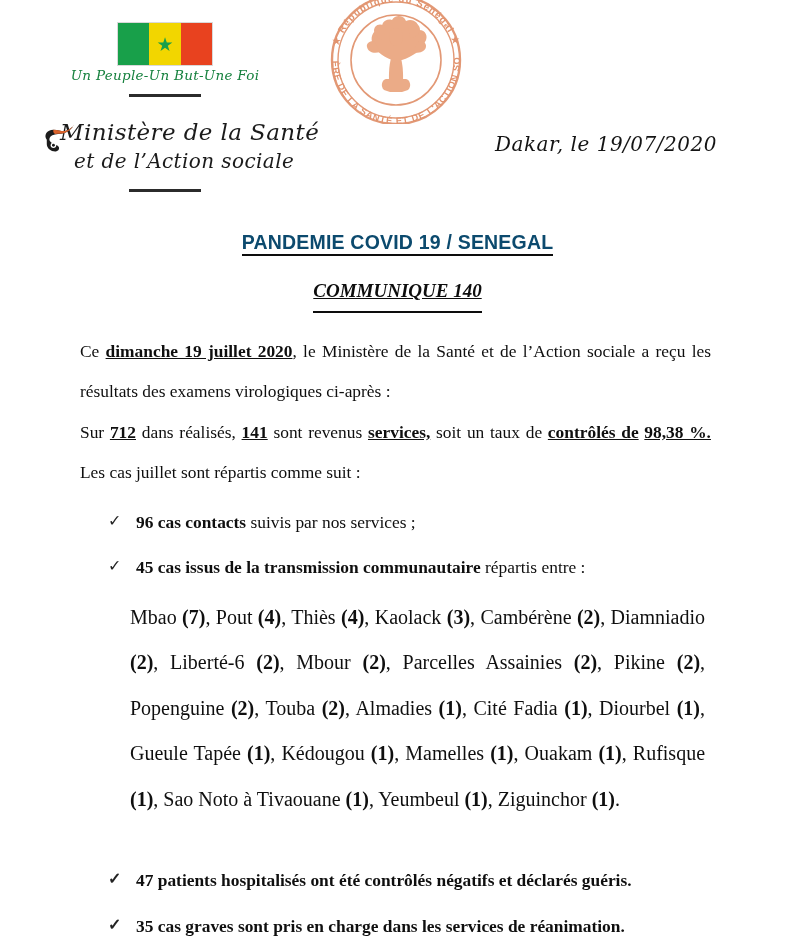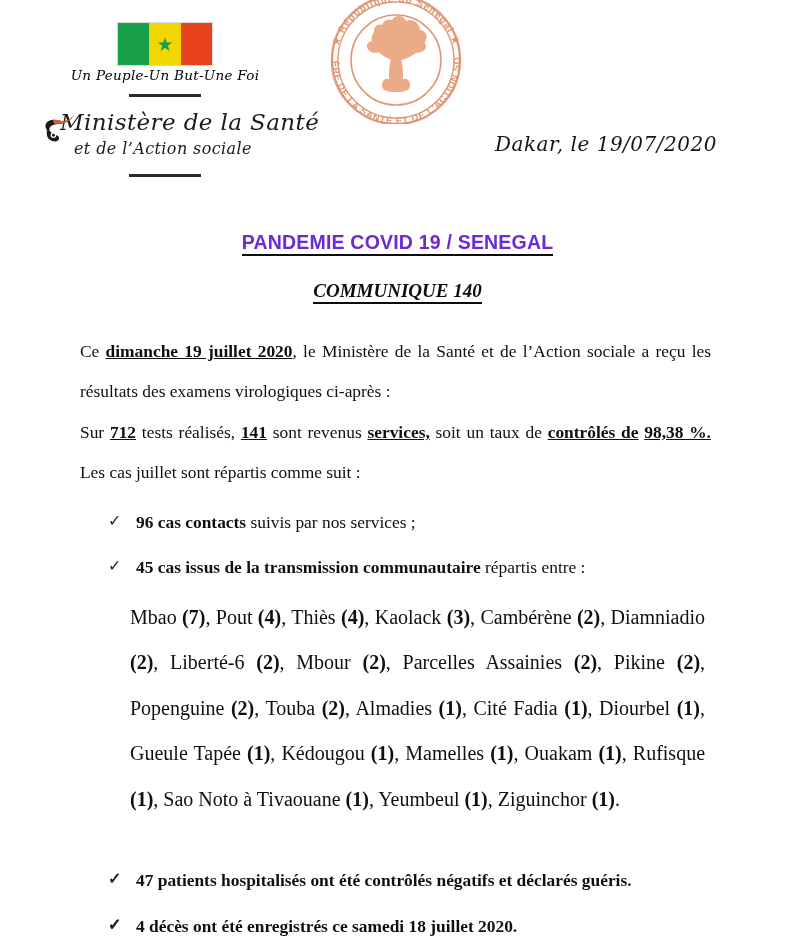--- a/index.html
+++ b/index.html
@@ -53,49 +53,49 @@
     font-weight: bold;
     font-size: 11.5px;
     letter-spacing: 0.2px;
     margin-top: 4px;
     color: #1a1a1a;
   }
   .motto {
     font-family: "DejaVu Serif", "Liberation Serif", serif;
     font-style: italic;
     font-size: 13.5px;
-    color: #000000;
+    color: #15803d;
     margin-top: 1px;
     letter-spacing: 0.3px;
   }
 
   .rule {
     width: 72px;
     height: 3px;
     background: #2b2b2b;
     margin: 11px auto 0 auto;
   }
   .rule.second { margin-top: 14px; }
 
   .ministry-block {
     position: relative;
-    margin-top: 10px;
+    margin-top: 20px;
     text-align: left;
     padding-left: 14px;
   }
   .ministry-line {
     font-family: "DejaVu Serif", "Liberation Serif", serif;
     font-style: italic;
     font-size: 23px;
     color: #1b1b1b;
     line-height: 1.35;
     letter-spacing: 0.4px;
   }
   .ministry-line.one { padding-left: 46px; }
-  .ministry-line.two { padding-left: 60px; font-size: 16px; }
+  .ministry-line.two { padding-left: 60px; font-size: 20px; }
 
   .snake-emblem {
     position: absolute;
     left: 42px;
     top: 6px;
     width: 34px;
     height: 30px;
   }
 
   
@@ -122,38 +122,39 @@
   }
 
   
   .title-main {
     text-align: center;
     font-family: "Liberation Sans", "DejaVu Sans", sans-serif;
     font-weight: bold;
     font-size: 19.5px;
     letter-spacing: 0.2px;
     margin-top: 16px;
-    color: #6d28d9;
+    color: #0c4a6e;
   }
   .title-main span {
     border-bottom: 2px solid #0d0d0d;
     padding-bottom: 1px;
   }
   .title-sub {
     text-align: center;
     font-family: "Liberation Serif", "DejaVu Serif", serif;
     font-weight: bold;
     font-style: italic;
     font-size: 19px;
     margin-top: 26px;
     color: #0d0d0d;
   }
   .title-sub span {
     border-bottom: 2px solid #0d0d0d;
-    padding-bottom: 1px;
+    padding-bottom: 10px;
+    text-decoration: underline;
   }
 
   
   .body-wrap {
     margin: 30px 84px 0 80px;
     font-size: 17.4px;
     line-height: 2.28;
     text-align: justify;
     color: #0f0f0f;
   }
@@ -284,32 +285,32 @@
   <span>PANDEMIE COVID 19 / SENEGAL</span>
 </div>
 <div class="title-sub">
   <span>COMMUNIQUE 140</span>
 </div>
 
 <div class="body-wrap">
 
   <p class="para"><span>Ce </span><b>dimanche 19 juillet 2020</b><span>, le Ministère de la Santé et de l’Action sociale a reçu les résultats des examens virologiques ci-après :</span></p>
 
-  <p class="para"><span>Sur </span><b>712</b><span> tests réalisés, </span><b>141</b><span> sont revenus </span><b>services,</b><span> soit un taux de </span><b>contrôlés de</b>
+  <p class="para"><span>Sur </span><b>712</b><span> dans réalisés, </span><b>141</b><span> sont revenus </span><b>services,</b><span> soit un taux de </span><b>contrôlés de</b>
     <b>98,38 %.</b><span>  Les cas juillet sont répartis comme suit :</span></p>
 
   <ul class="check-list">
     <li class="check-item">
       <span class="check-mark">✓</span><b>96 cas contacts</b><span> suivis par nos services ;</span>
     </li>
     <li class="check-item">
       <span class="check-mark">✓</span><b>45 cas issus de la transmission communautaire</b><span> répartis entre :</span>
     </li>
   </ul>
 
   <div class="locality-block locality" id="locality-block"><span><span>Mbao </span><b>(7)</b></span>, <span><span>Pout </span><b>(4)</b></span>, <span><span>Thiès </span><b>(4)</b></span>, <span><span>Kaolack </span><b>(3)</b></span>, <span><span>Cambérène </span><b>(2)</b></span>, <span><span>Diamniadio </span><b>(2)</b></span>, <span><span>Liberté-6 </span><b>(2)</b></span>, <span><span>Mbour </span><b>(2)</b></span>, <span><span>Parcelles Assainies </span><b>(2)</b></span>, <span><span>Pikine </span><b>(2)</b></span>, <span><span>Popenguine </span><b>(2)</b></span>, <span><span>Touba </span><b>(2)</b></span>, <span><span>Almadies </span><b>(1)</b></span>, <span><span>Cité Fadia </span><b>(1)</b></span>, <span><span>Diourbel </span><b>(1)</b></span>, <span><span>Gueule Tapée </span><b>(1)</b></span>, <span><span>Kédougou </span><b>(1)</b></span>, <span><span>Mamelles </span><b>(1)</b></span>, <span><span>Ouakam </span><b>(1)</b></span>, <span><span>Rufisque </span><b>(1)</b></span>, <span><span>Sao Noto à Tivaouane </span><b>(1)</b></span>, <span><span>Yeumbeul </span><b>(1)</b></span>, <span><span>Ziguinchor </span><b>(1)</b></span>.</div>
 
   <ul class="final-list">
       <li class="final-item bold"><span class="check-mark">✓</span><span>47 patients hospitalisés ont été contrôlés négatifs et déclarés guéris.</span></li>
-      <li class="final-item bold"><span class="check-mark">✓</span></li>
+      <li class="final-item bold"><span class="check-mark">✓</span><span>35 cas graves sont pris en charge dans les services de réanimation.</span></li>
       <li class="final-item bold"><span class="check-mark">✓</span><span>4 décès ont été enregistrés ce samedi 18 juillet 2020.</span></li>
     </ul>
 </div>
 
 </body></html>

